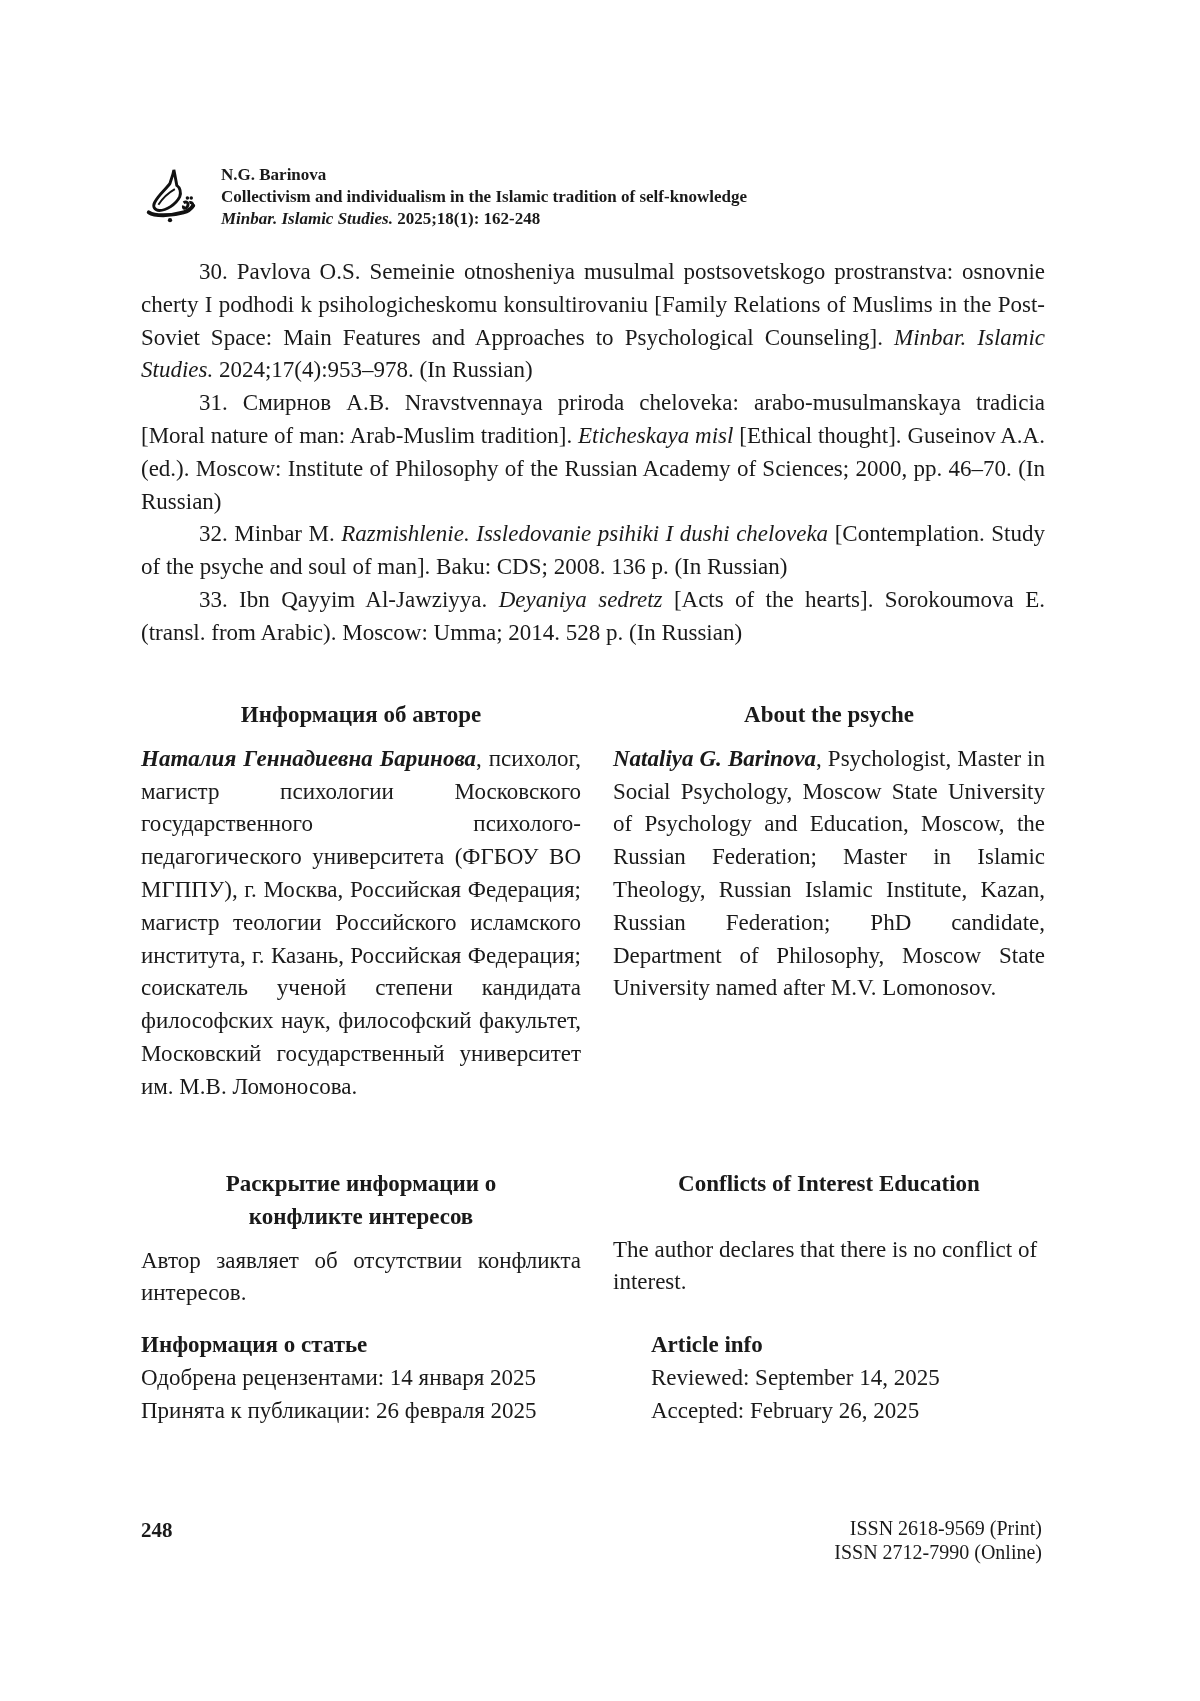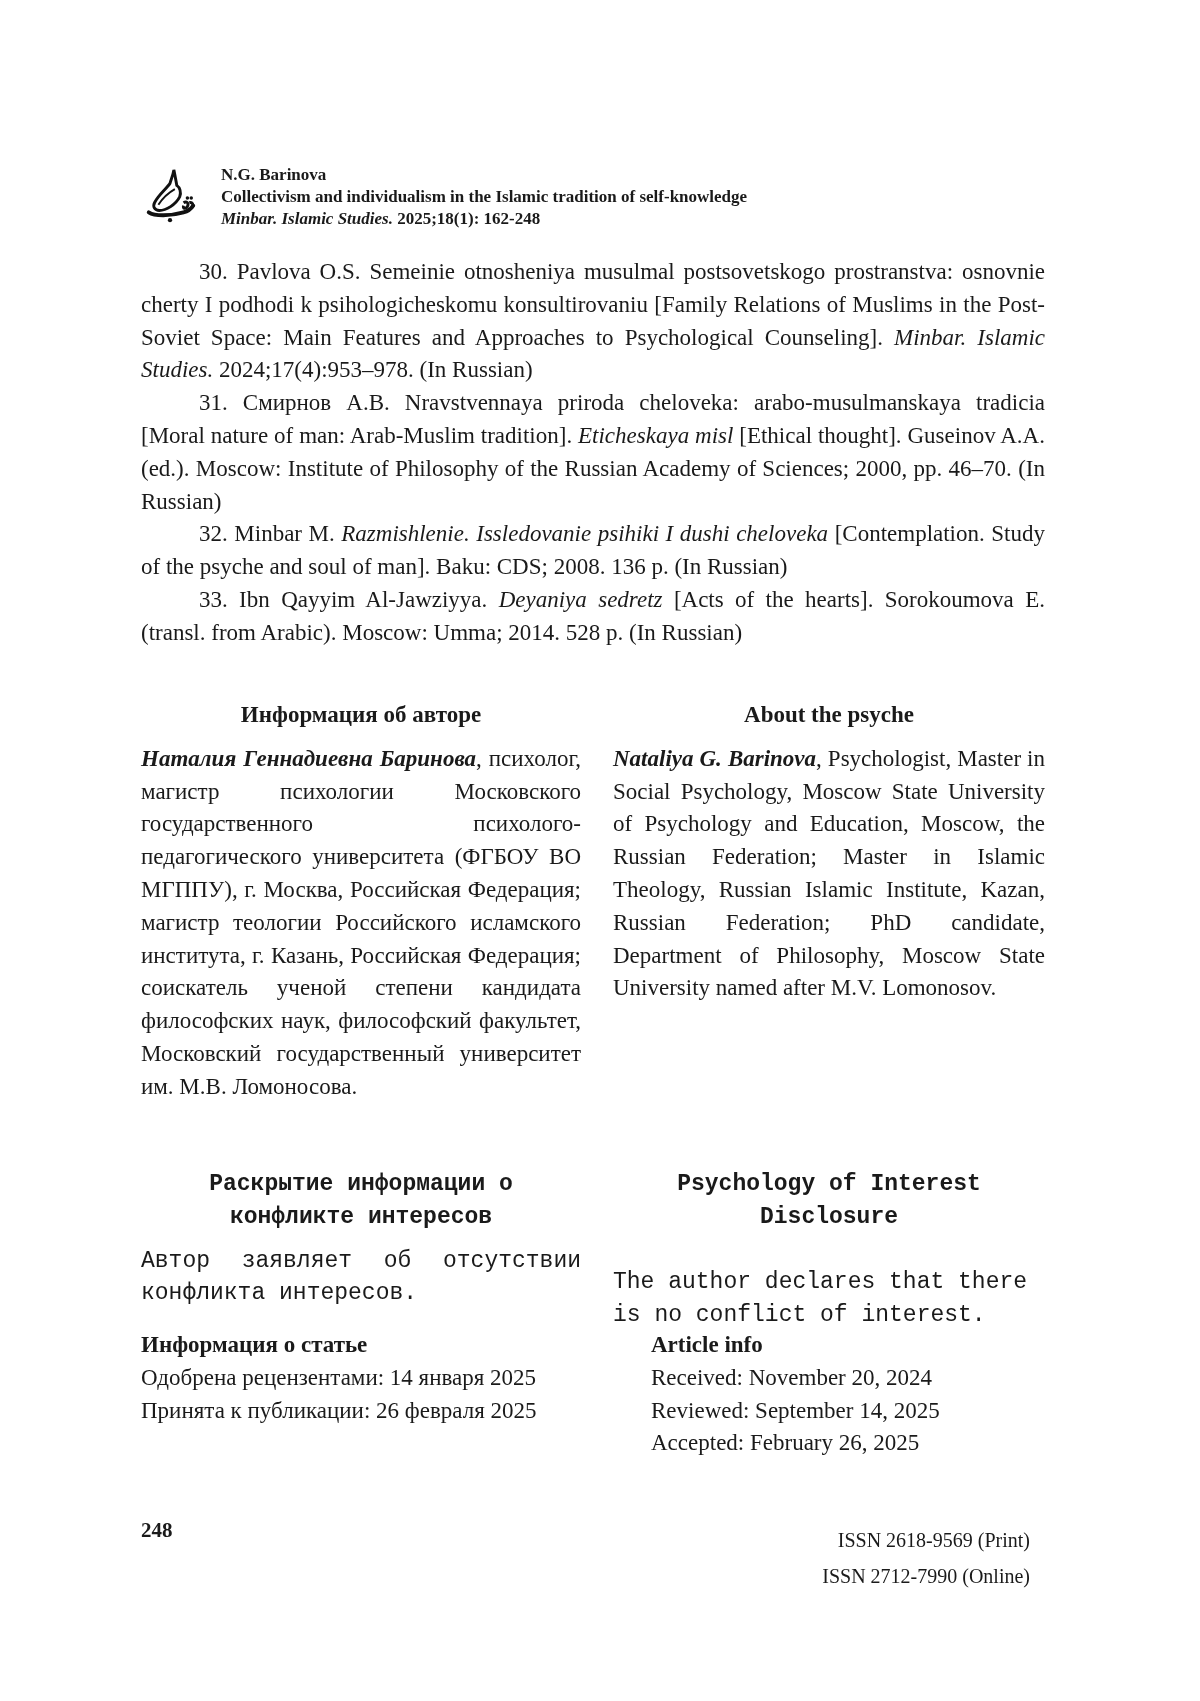--- a/index.html
+++ b/index.html
@@ -86,21 +86,21 @@
       text-align: justify;
       margin: 0;
       hyphens: manual;
     }
     .section-body .author-name {
       font-weight: bold;
       font-style: italic;
     }
 
     .about { top: 688px; }
-    .conflict { top: 1157px; font-family: Liberation Mono, monospace; }
+    .conflict { top: 1157px; }
     .conflict .section-body { margin-top: 2px; }
 
     
     .article-info {
       position: absolute;
       top: 1329px;
       font-size: 23px;
       line-height: 32.8px;
     }
     .article-info.ru { left: 133px; }
@@ -120,21 +120,21 @@
       font-weight: bold;
     }
     .issn-block {
       position: absolute;
       right: 166px;
       top: 1516px;
       text-align: right;
       font-size: 20px;
       line-height: 24px;
     }
-    .issn-line { margin: 12px; }
+    .issn-line { margin: 0; }
   </style>
 </head>
 <body>
 
 <div class="page">
 
   <div class="running-header">
     <svg class="logo" viewBox="0 0 60 60">
       <path d="M34 4 C33 10 31 14 30 18 C26 24 18 30 14 38 C12 42 14 46 19 46 C26 46 36 40 40 32 C42 27 40 22 37 20 C36 14 35 9 34 4 Z" fill="none" stroke="#111" stroke-width="3"></path>
       <path d="M18 40 C22 34 28 28 35 24" fill="none" stroke="#111" stroke-width="2"></path>
@@ -169,33 +169,32 @@
       <p class="section-body"><span class="author-name">Nataliya G. Barinova</span><span>, Psychologist, Master in Social Psychology, Moscow State University of Psychology and Education, Moscow, the Russian Federation; Master in Islamic Theology, Russian Islamic Institute, Kazan, Russian Federation; PhD candidate, Department of Philosophy, Moscow State University named after M.V. Lomonosov.</span></p>
     </div>
   </div>
 
   <div class="two-col conflict">
     <div class="col-left">
       <p class="section-heading" style="padding: 0 40px;">Раскрытие информации о конфликте интересов</p>
       <p class="section-body">Автор заявляет об отсутствии конфликта интересов.</p>
     </div>
     <div class="col-right">
-      <p class="section-heading" style="margin-bottom: 32.8px;">Psychology of Interest Disclosure</p>
+      <p class="section-heading" style="margin-bottom: 32.8px;">Conflicts of Interest Education</p>
       <p class="section-body" style="text-align:left;">The author declares that there is no conflict of interest.</p>
     </div>
   </div>
 
   <div class="article-info ru">
     <p class="info-heading">Информация о статье</p>
     <p class="info-line">Одобрена рецензентами: 14 января 2025</p>
     <p class="info-line">Принята к публикации: 26 февраля 2025</p>
   </div>
   <div class="article-info en">
     <p class="info-heading">Article info</p>
-    <p class="info-line">Received: November 20, 2024</p>
     <p class="info-line">Reviewed: September 14, 2025</p>
     <p class="info-line">Accepted: February 26, 2025</p>
   </div>
 
   <div class="page-number">248</div>
   <div class="issn-block">
     <p class="issn-line">ISSN 2618-9569 (Print)</p>
     <p class="issn-line">ISSN 2712-7990 (Online)</p>
   </div>
 

